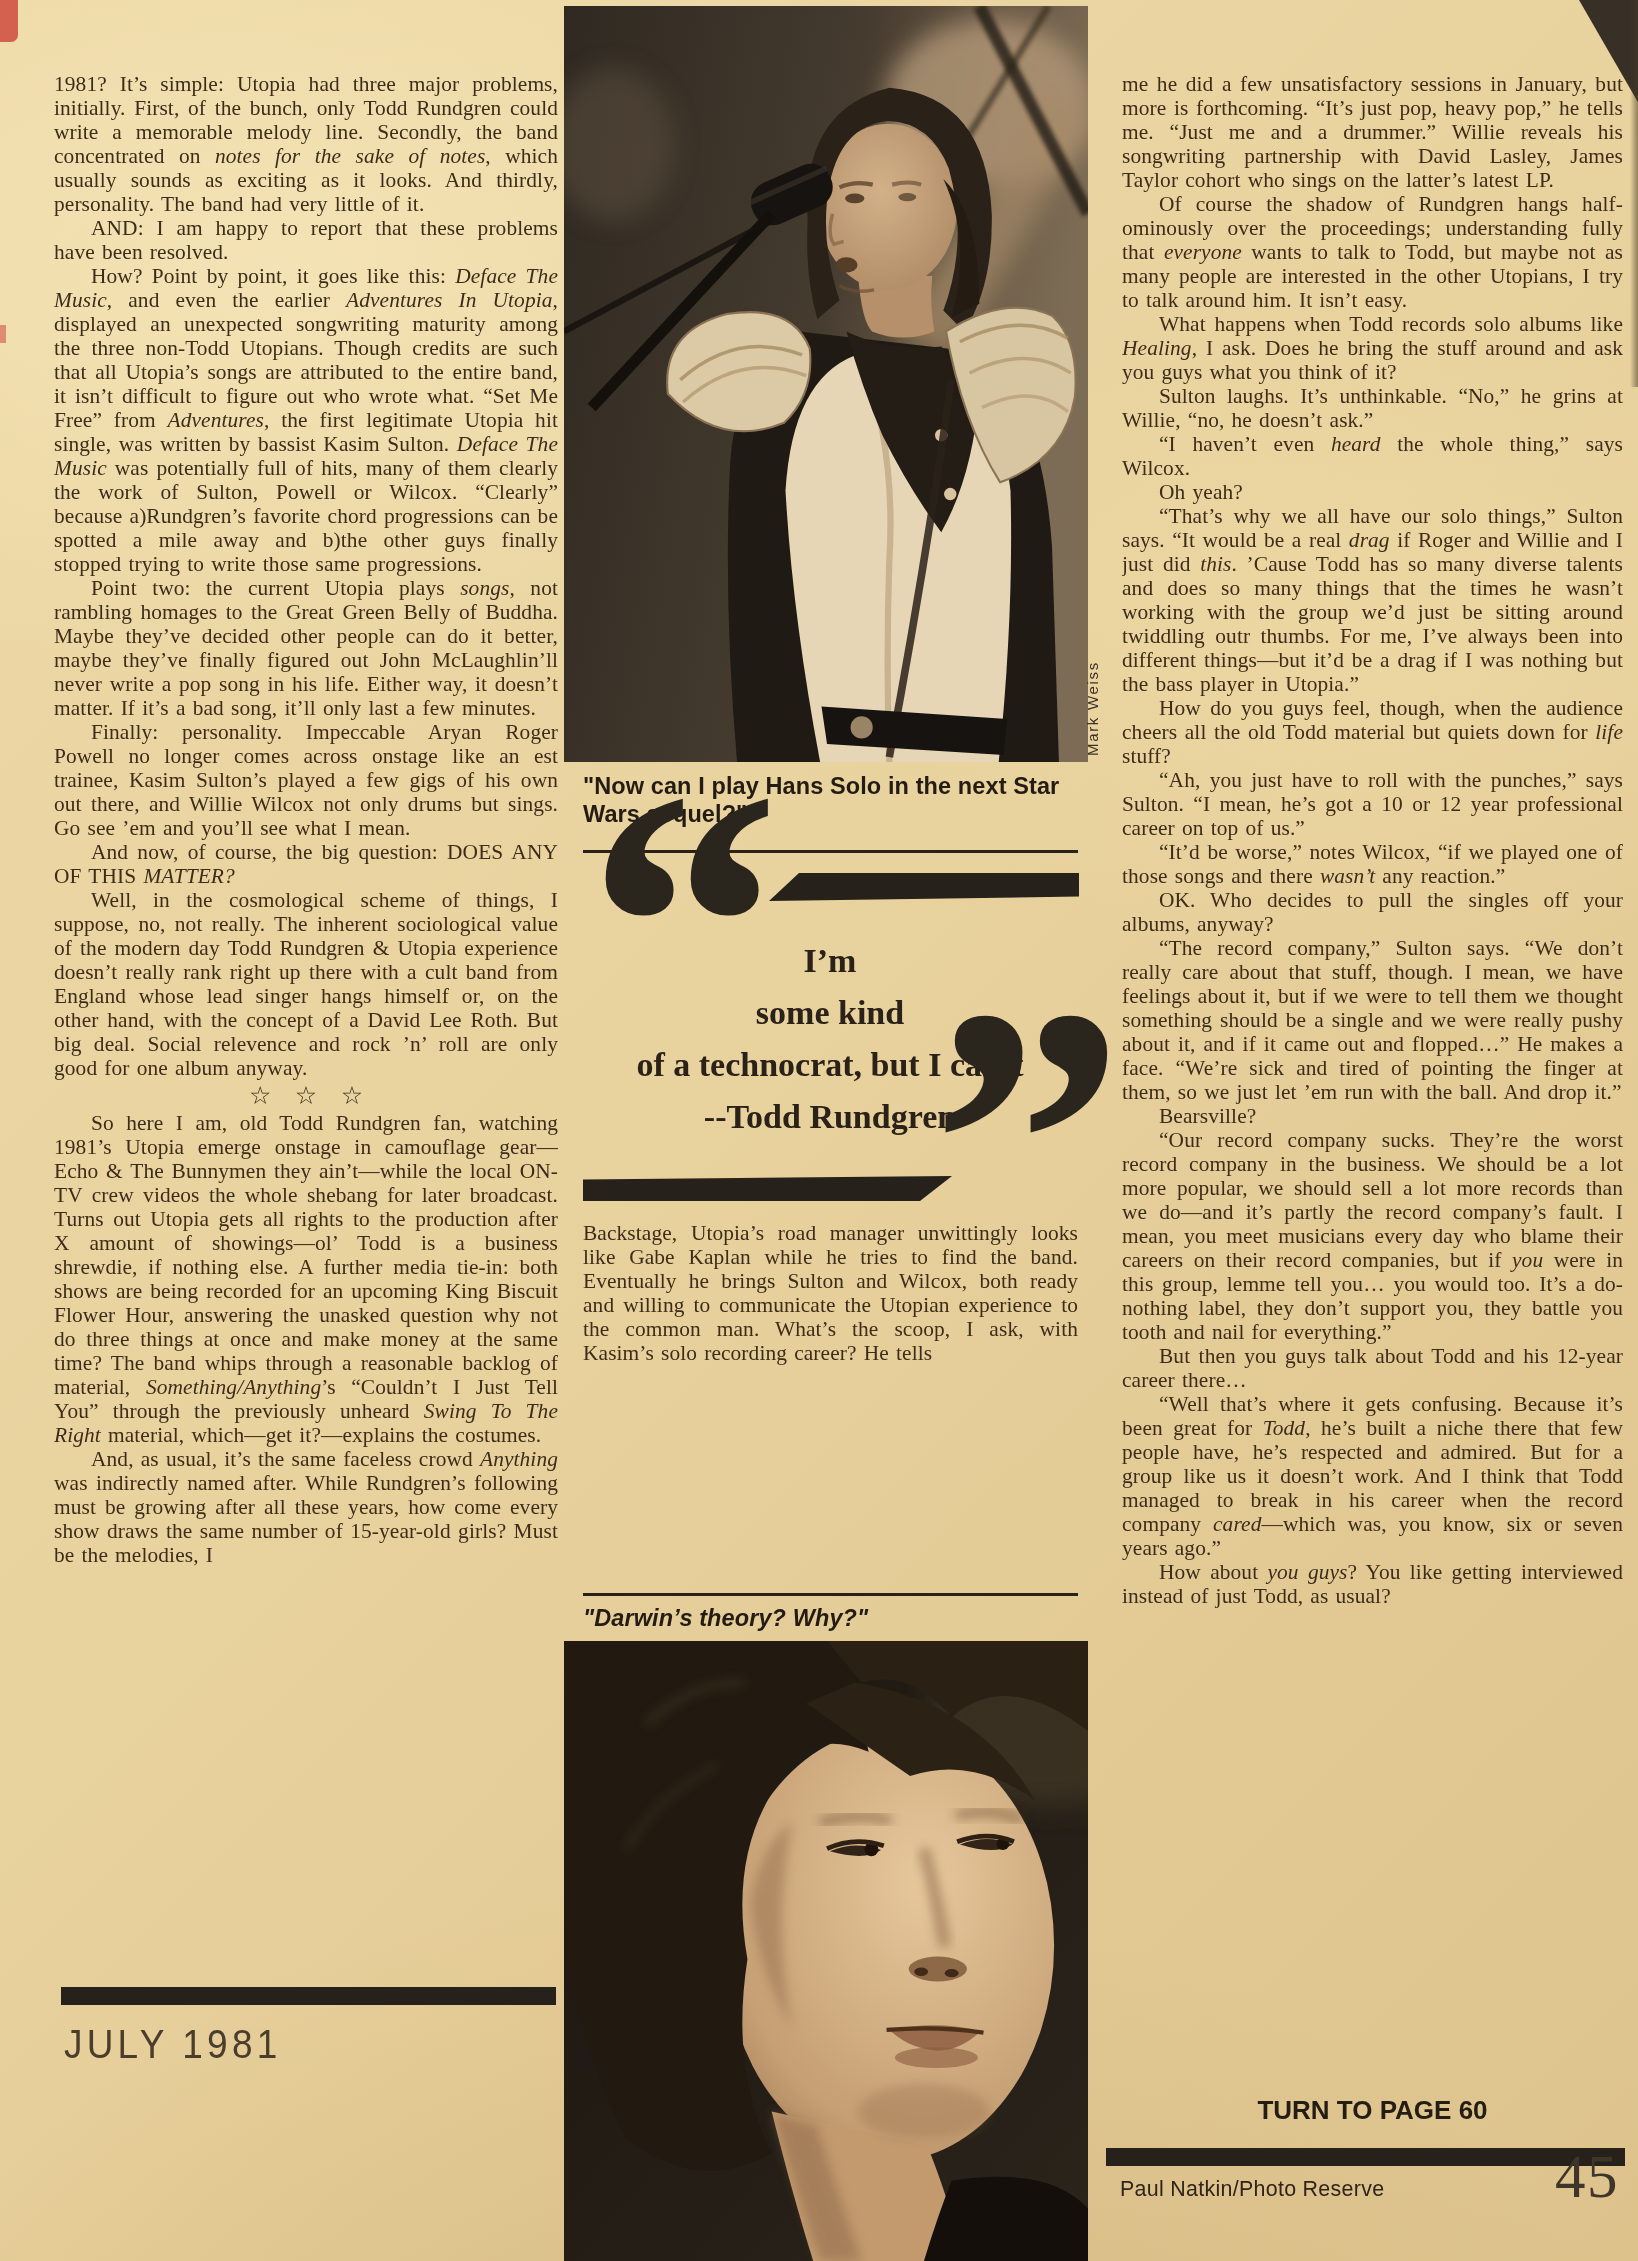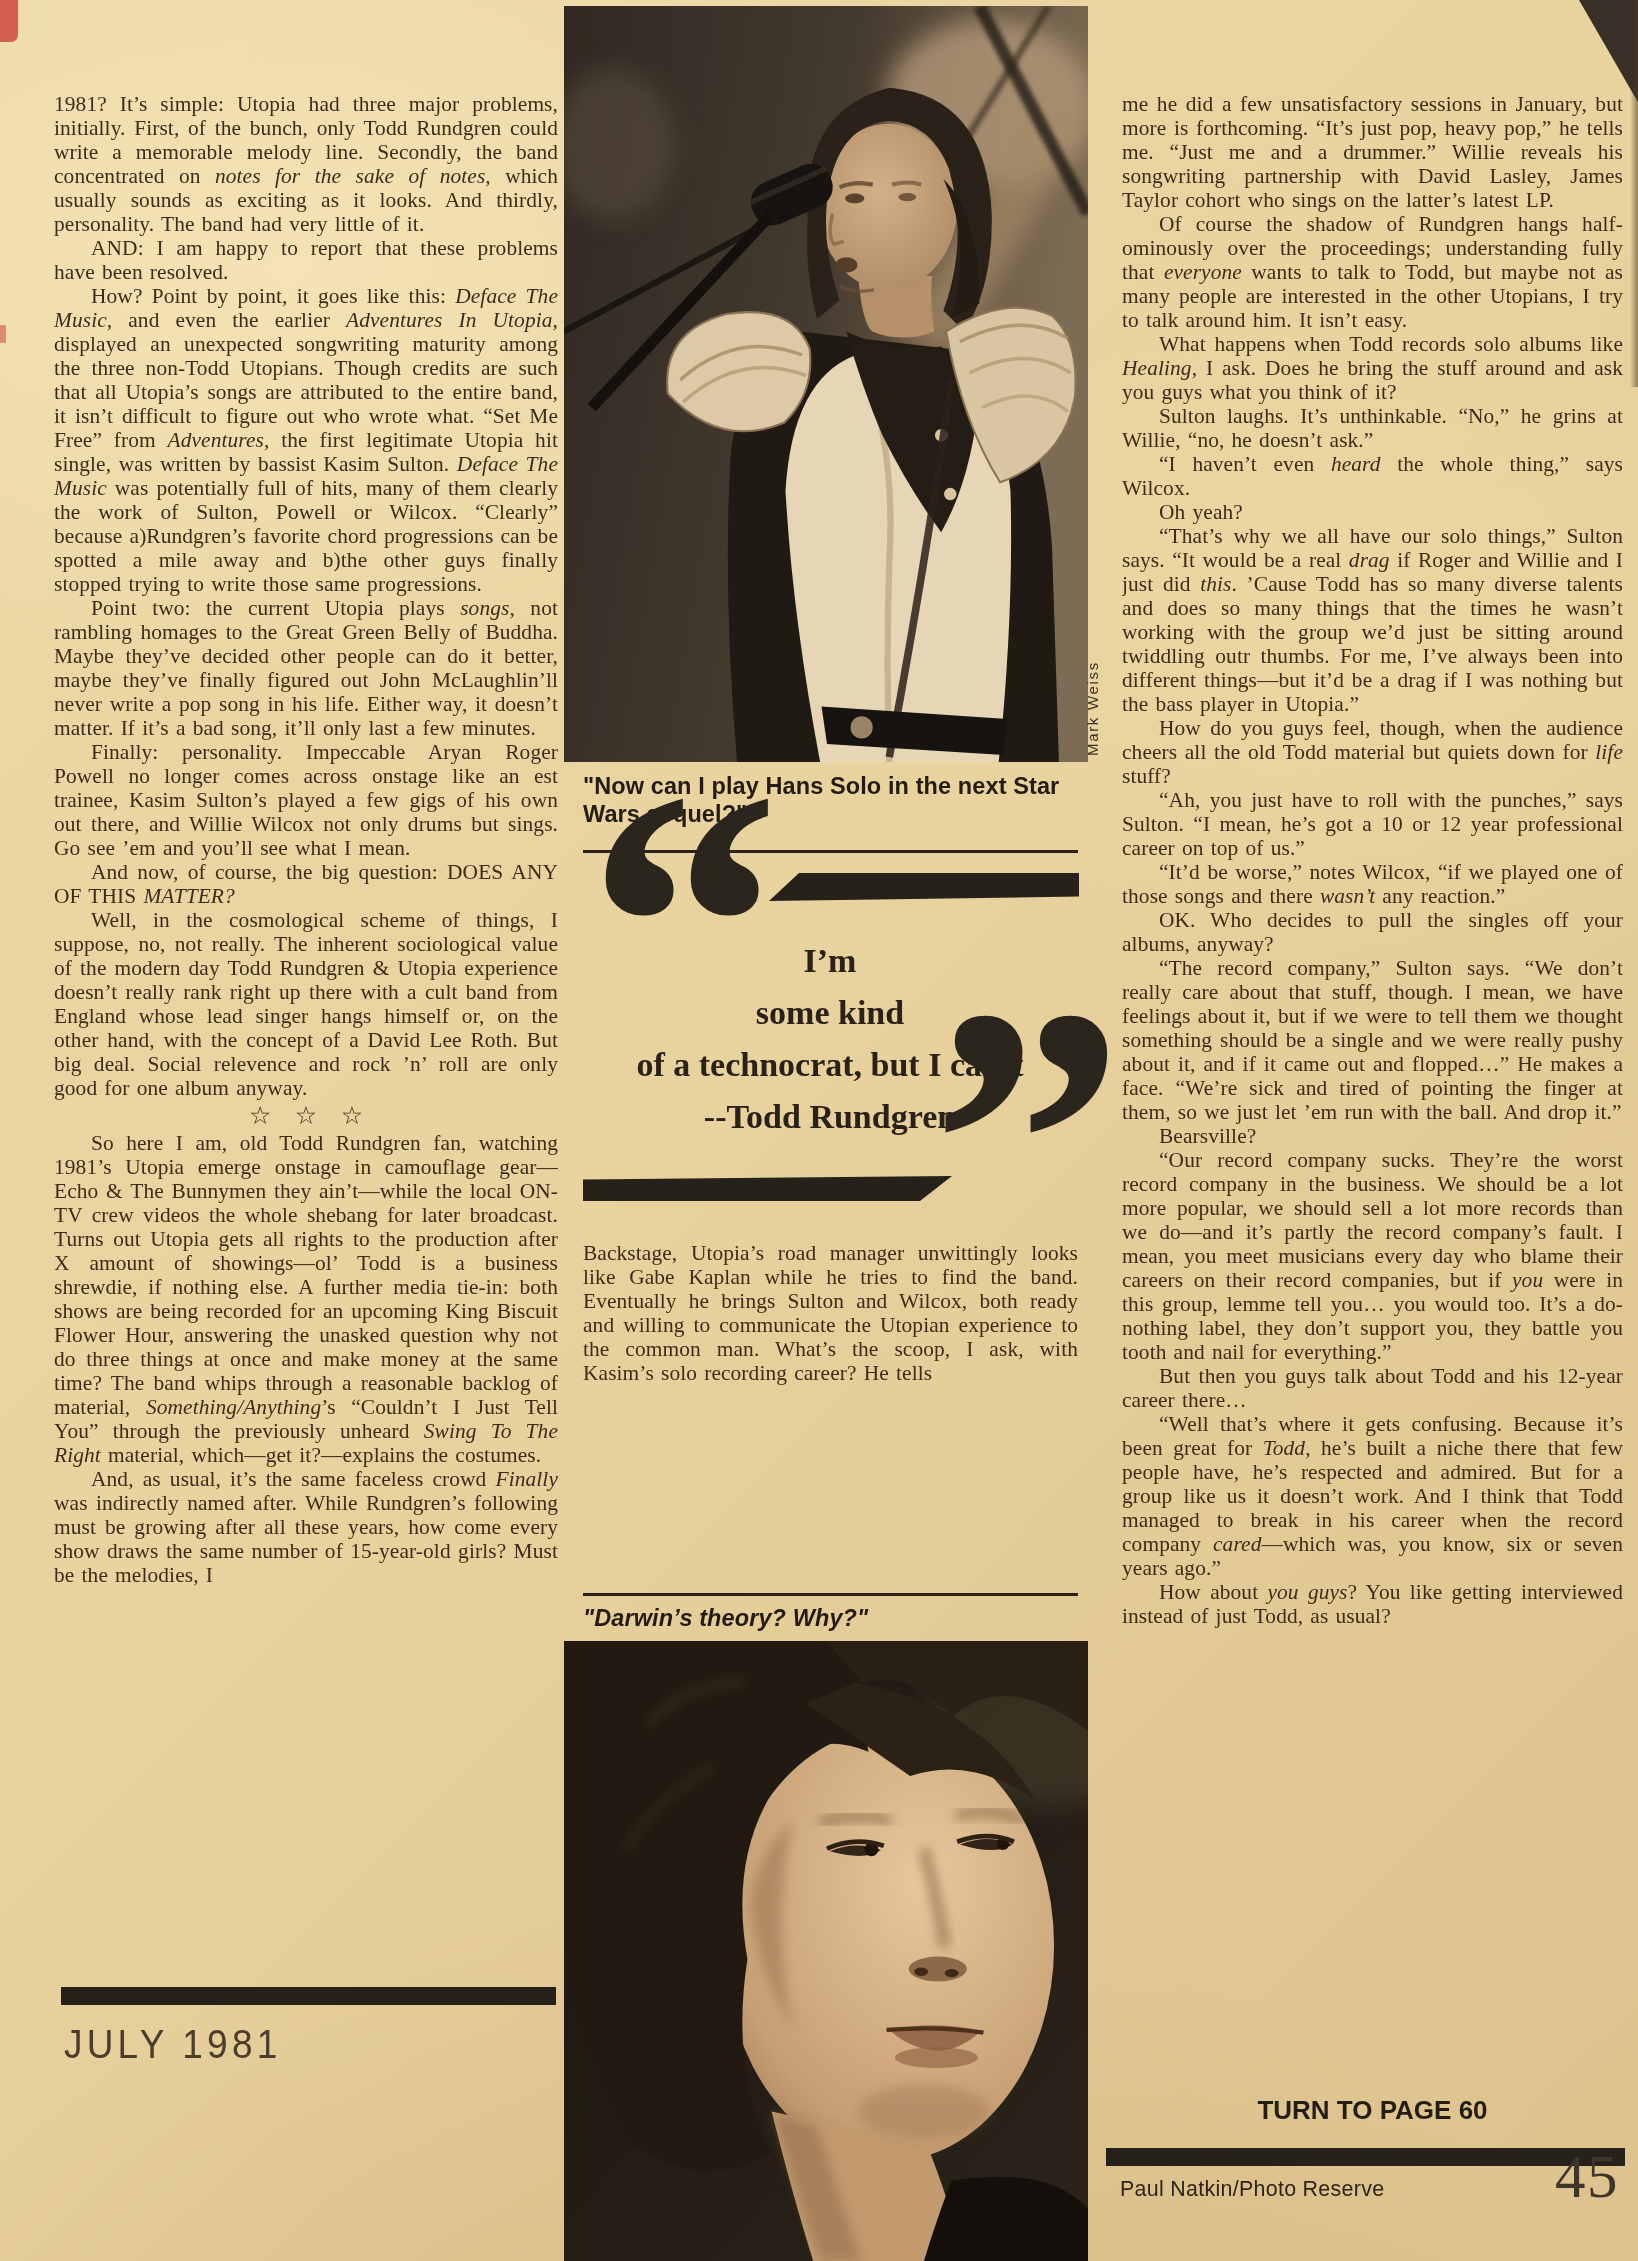--- a/index.html
+++ b/index.html
@@ -5,21 +5,21 @@
   html,body{margin:0;padding:0;}
   body{width:1638px;height:2261px;position:relative;overflow:hidden;
        font-family:"Liberation Serif", serif;}
   #page{position:absolute;inset:0;
     background:
       radial-gradient(1107px 692px at 18% 12%, rgba(250,236,194,.55), transparent 60%),
       radial-gradient(969px 623px at 85% 28%, rgba(242,222,168,.45), transparent 55%),
       radial-gradient(1522px 1038px at 45% 112%, rgba(186,146,86,.28), transparent 62%),
       linear-gradient(135deg,#eedaa8 0%,#e8d29e 45%,#ddc28c 100%);}
   .col{position:absolute;text-align:justify;color:#3c2c19;font-size:21.4px;
-       line-height:24px;word-spacing:1.7px;letter-spacing:0.1px;overflow:hidden;margin-top:20px;}
+       line-height:24px;word-spacing:1.7px;letter-spacing:0.1px;overflow:hidden;}
   .para{margin:0;text-indent:37px;}
   .flush-first .para:first-child{text-indent:0;}
   .stars{text-align:center;font-size:25px;letter-spacing:23.5px;text-indent:23.5px;
          color:#3c2c19;margin:4.2px 0 2.8px 0;}
   .photo{position:absolute;overflow:hidden;background:#2a241d;}
   .photo svg{display:block;width:100%;height:100%;}
   .caption{position:absolute;font-family:"Liberation Sans",sans-serif;font-weight:700;
            font-size:23.5px;line-height:28px;color:#241c12;letter-spacing:0.1px;}
   .caption.italic{font-style:italic;}
   .rule{position:absolute;height:2.8px;background:#2a2118;}
@@ -130,21 +130,21 @@
         <p class="para">AND: I am happy to report that these problems have been resolved.</p>
         <p class="para">How? Point by point, it goes like this: <i>Deface The Music</i>, and even the earlier <i>Adventures In Utopia</i>, displayed an unexpected songwriting maturity among the three non-Todd Utopians. Though credits are such that all Utopia’s songs are attributed to the entire band, it isn’t difficult to figure out who wrote what. “Set Me Free” from <i>Adventures</i>, the first legitimate Utopia hit single, was written by bassist Kasim Sulton. <i>Deface The Music</i> was potentially full of hits, many of them clearly the work of Sulton, Powell or Wilcox. “Clearly” because a)Rundgren’s favorite chord progressions can be spotted a mile away and b)the other guys finally stopped trying to write those same progressions.</p>
         <p class="para">Point two: the current Utopia plays <i>songs</i>, not rambling homages to the Great Green Belly of Buddha. Maybe they’ve decided other people can do it better, maybe they’ve finally figured out John McLaughlin’ll never write a pop song in his life. Either way, it doesn’t matter. If it’s a bad song, it’ll only last a few minutes.</p>
         <p class="para">Finally: personality. Impeccable Aryan Roger Powell no longer comes across onstage like an est trainee, Kasim Sulton’s played a few gigs of his own out there, and Willie Wilcox not only drums but sings. Go see ’em and you’ll see what I mean.</p>
         <p class="para">And now, of course, the big question: DOES ANY OF THIS <i>MATTER?</i></p>
         <p class="para">Well, in the cosmological scheme of things, I suppose, no, not really. The inherent sociological value of the modern day Todd Rundgren &amp; Utopia experience doesn’t really rank right up there with a cult band from England whose lead singer hangs himself or, on the other hand, with the concept of a David Lee Roth. But big deal. Social relevence and rock ’n’ roll are only good for one album anyway.</p>
       </div>
     <div class="stars">☆☆☆</div>
     <div>
         <p class="para">So here I am, old Todd Rundgren fan, watching 1981’s Utopia emerge onstage in camouflage gear—Echo &amp; The Bunnymen they ain’t—while the local ON-TV crew videos the whole shebang for later broadcast. Turns out Utopia gets all rights to the production after X amount of showings—ol’ Todd is a business shrewdie, if nothing else. A further media tie-in: both shows are being recorded for an upcoming King Biscuit Flower Hour, answering the unasked question why not do three things at once and make money at the same time? The band whips through a reasonable backlog of material, <i>Something/Anything</i>’s “Couldn’t I Just Tell You” through the previously unheard <i>Swing To The Right</i> material, which—get it?—explains the costumes.</p>
-        <p class="para">And, as usual, it’s the same faceless crowd <i>Finally</i> was indirectly named after. While Rundgren’s following must be growing after all these years, how come every show draws the same number of 15-year-old girls? Must be the melodies, I</p>
+        <p class="para">And, as usual, it’s the same faceless crowd <i>Anything</i> was indirectly named after. While Rundgren’s following must be growing after all these years, how come every show draws the same number of 15-year-old girls? Must be the melodies, I</p>
       </div>
   </div>
 
   <div class="caption" style="left:583px;top:772px;width:477px">"Now can I play Hans Solo in the next Star Wars sequel?"</div>
   <div class="rule" style="left:583px;top:850px;width:495px"></div>
 
   <div class="bigquote" style="left:587px;top:829px">“</div>
   <div class="bar" style="left:769px;top:873px;width:310px;height:28px;clip-path:polygon(30px 0,100% 0,100% 84%,0 100%)"></div>
 
   <div class="pullquote" style="left:581px;top:935px;width:498px">

